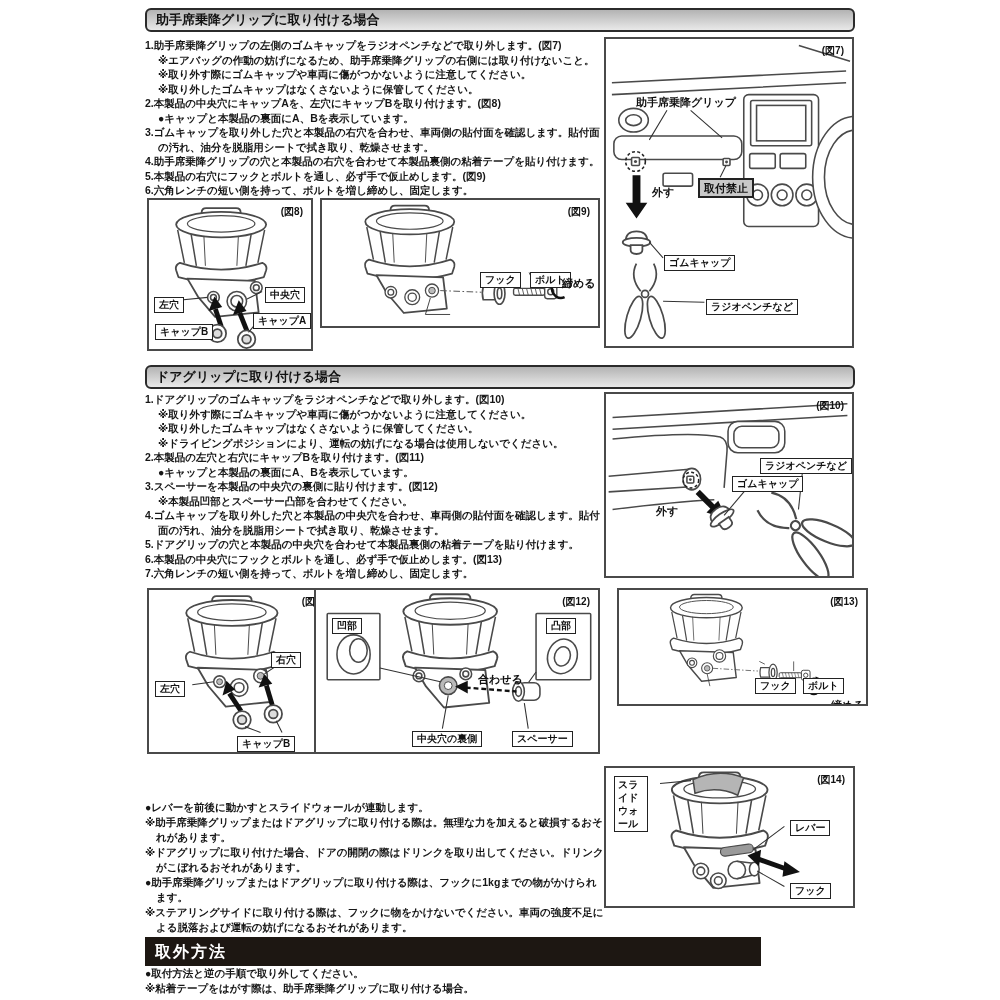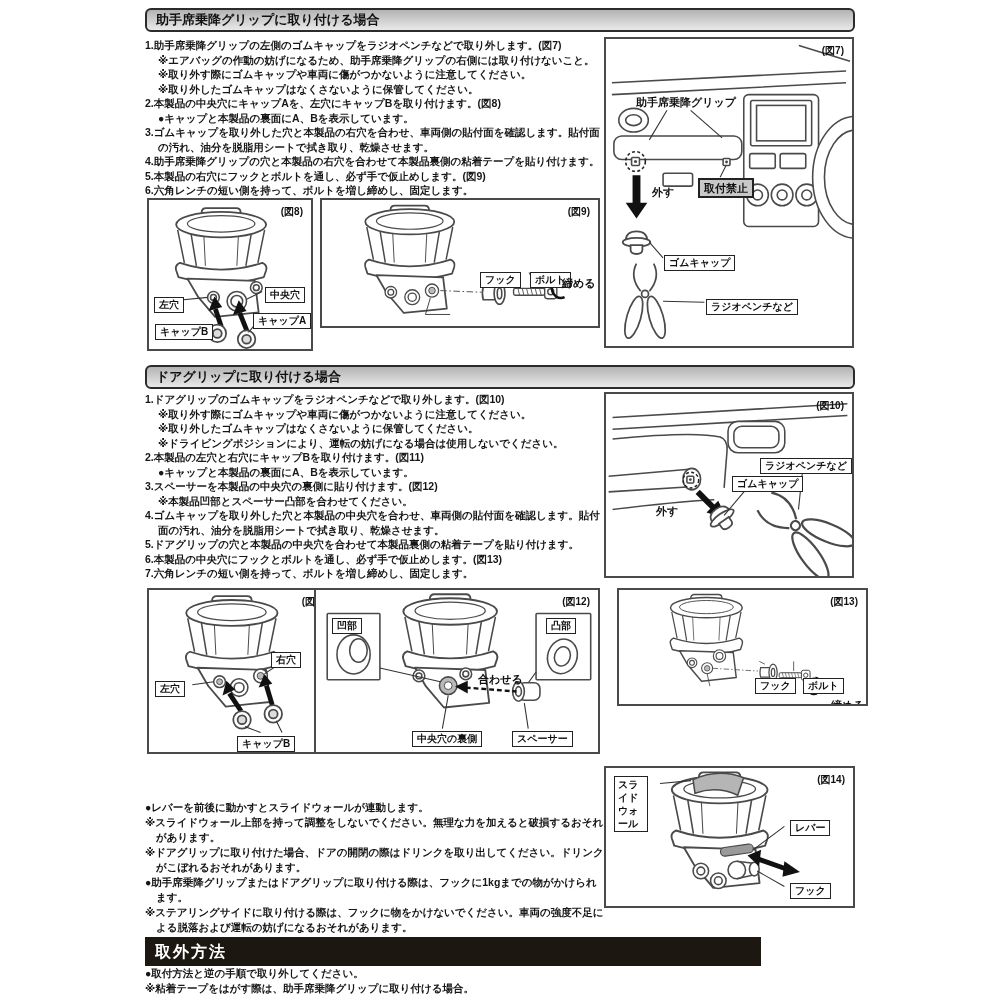--- a/index.html
+++ b/index.html
@@ -298,21 +298,21 @@
     <div class="figttl">(図13)</div>
     <div class="lbl" style="left:136px;top:88px">フック</div>
     <div class="lbl" style="left:184px;top:88px">ボルト</div>
     <div class="ann" style="left:212px;top:108px">締める</div>
     <div class="lbl" style="left:58px;top:140px">中央穴</div>
   </div>
 
 
   <div class="txtcol loose" style="top:800px">
     <div class="bullet">●レバーを前後に動かすとスライドウォールが連動します。</div>
-    <div class="bullet">※スライドウォール上部を持って調整をしないでください。無理な力を加えると破損するおそれがあります。</div>
+    <div class="bullet">※助手席乗降グリップまたはドアグリップに取り付ける際は。無理な力を加えると破損するおそれがあります。</div>
     <div class="bullet">※ドアグリップに取り付けた場合、ドアの開閉の際はドリンクを取り出してください。ドリンクがこぼれるおそれがあります。</div>
     <div class="bullet">●助手席乗降グリップまたはドアグリップに取り付ける際は、フックに1kgまでの物がかけられます。</div>
     <div class="bullet">※ステアリングサイドに取り付ける際は、フックに物をかけないでください。車両の強度不足による脱落および運転の妨げになるおそれがあります。</div>
   </div>
 
   <div class="figbox" style="left:604px;top:766px;width:251px;height:142px">
     <svg class="art" viewBox="0 0 251 142">
       <use href="#holder" transform="translate(58,2) scale(0.82)"></use>
       <path d="M88,12 q26,-12 52,-2 l-6,18 q-22,-10 -44,-2 z" fill="#b5b5b5" stroke="#4a4a4a" stroke-width="1.6"></path>
       <circle class="ln" cx="96" cy="106" r="8"></circle>

